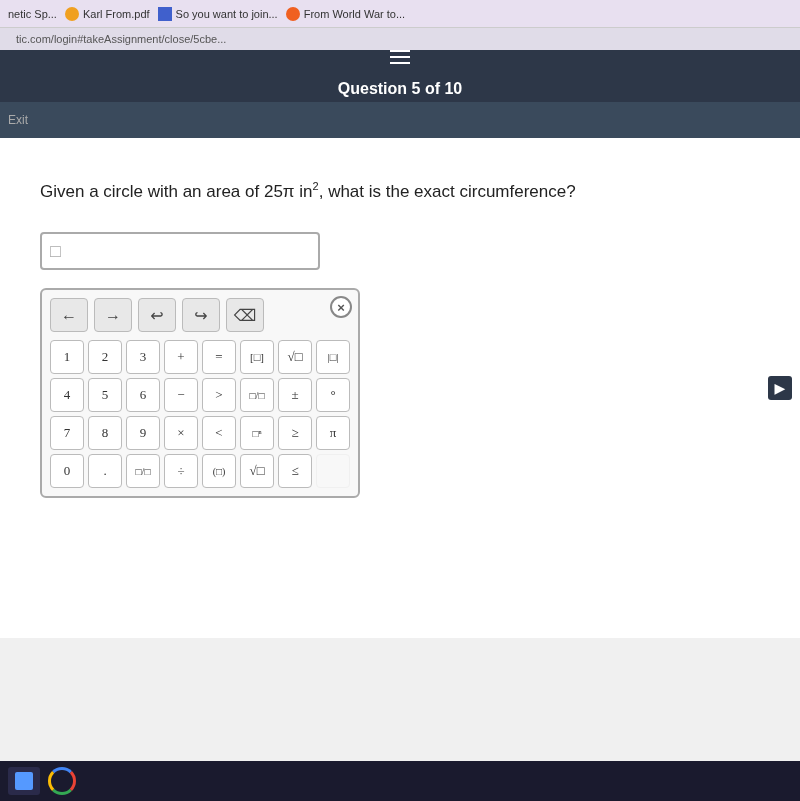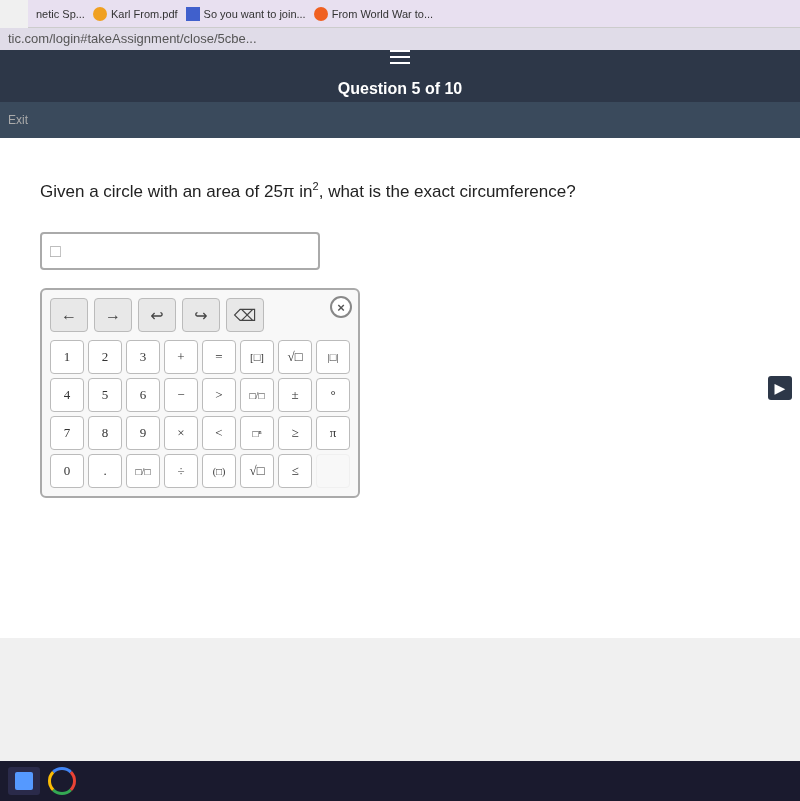--- a/index.html
+++ b/index.html
@@ -15,21 +15,20 @@
     .browser-tabs {
       background: #e8e0f0;
       padding: 4px 8px;
       display: flex;
       align-items: center;
       gap: 8px;
       font-size: 11px;
       color: #333;
       height: 28px;
       border-bottom: 1px solid #ccc;
-      margin-left: 28px;
     }
     .browser-tab {
       display: flex;
       align-items: center;
       gap: 4px;
       white-space: nowrap;
     }
     .tab-icon-circle {
       width: 14px; height: 14px;
       border-radius: 50%;
@@ -38,26 +37,26 @@
     }
     .tab-icon-table {
       width: 14px; height: 14px;
       background: #4060cc;
       display: inline-block;
     }
 
     
     .url-bar {
       background: #e0dce8;
-      padding: 3px 8px;
-      font-size: 13px;
+      padding: 3px 16px;
+      font-size: 11px;
       color: #555;
       height: 22px;
       display: flex;
-      align-items: flex-start;
+      align-items: center;
     }
 
     
     .quiz-header {
       background: #2d3748;
       color: white;
       display: flex;
       align-items: center;
       padding: 0 16px;
       height: 52px;

